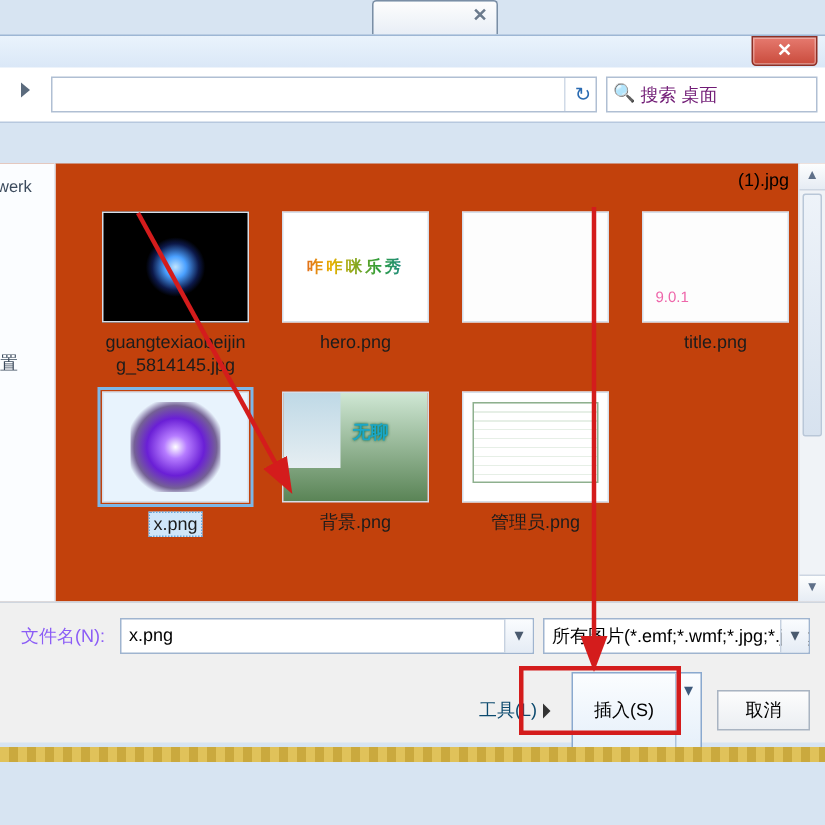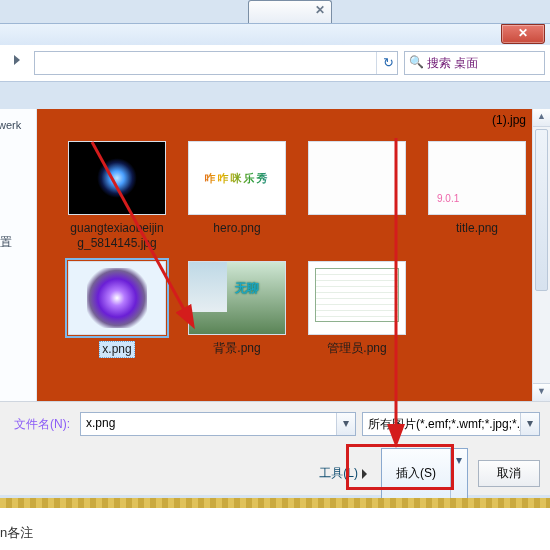--- a/index.html
+++ b/index.html
@@ -187,16 +187,13 @@
     <defs>
         <marker id="ah" markerWidth="10" markerHeight="10" refX="6" refY="3" orient="auto">
       <path d="M0,0 L8,3 L0,6 Z" fill="#d41c1c"></path>
         </marker>
       </defs>
     <line x1="92" y1="142" x2="192" y2="324" stroke="#d41c1c" stroke-width="3" marker-end="url(#ah)"></line>
     <line x1="396" y1="138" x2="396" y2="442" stroke="#d41c1c" stroke-width="3" marker-end="url(#ah)"></line>
   </svg>
 
   <div class="band"></div>
-  <div class="bg-below">
-    <span class="frag">n各注</span>
-  </div>
 </div>
 
 </body></html>

